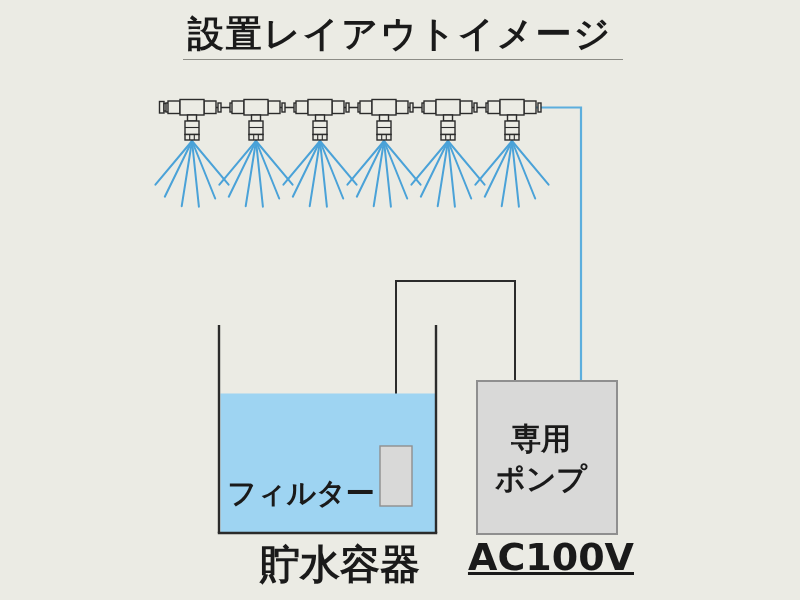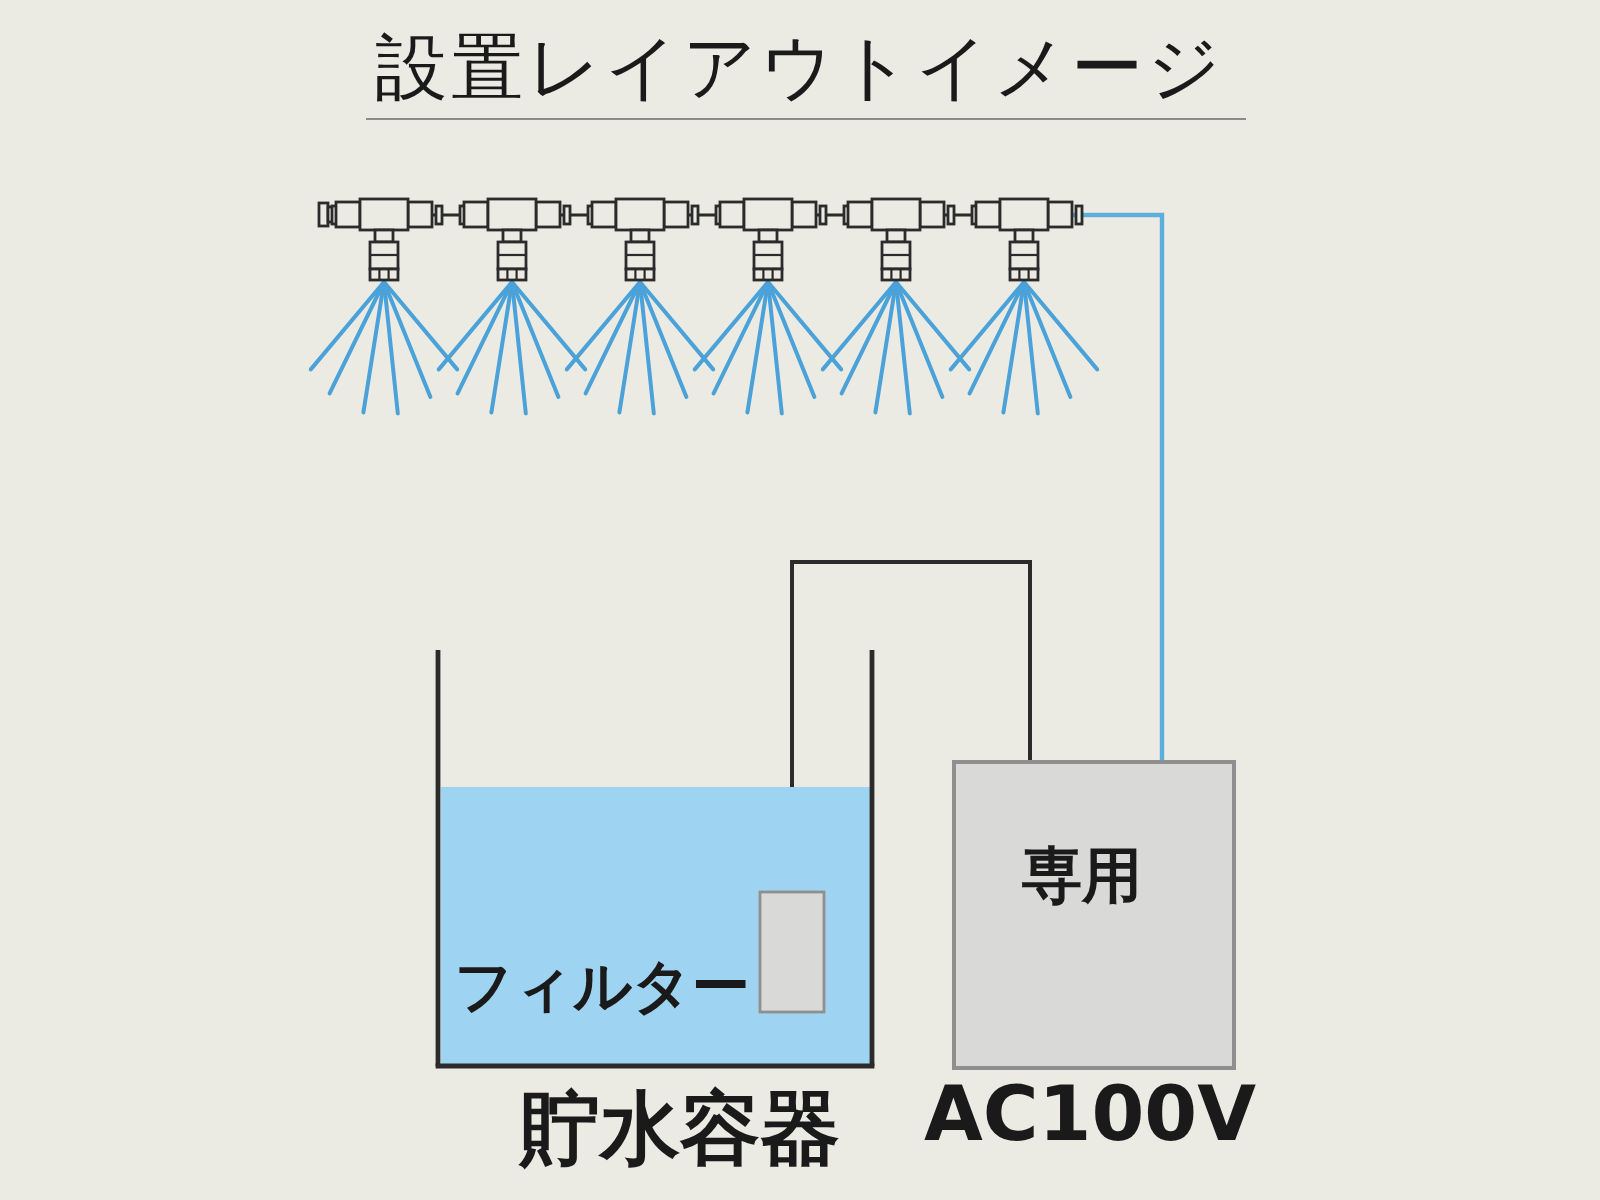--- a/index.html
+++ b/index.html
@@ -4,41 +4,41 @@
 <style>
   html,body{margin:0;padding:0;}
   body{
     width:800px;height:600px;position:relative;overflow:hidden;
     background:var(--background,#ebebe4);
     font-family:"DejaVu Sans","Liberation Sans",sans-serif;
   }
   .abs{position:absolute;}
   #page-title{
     left:0;top:10px;width:800px;text-align:center;
-    font-size:36px;font-weight:normal;color:#1a1a1a;letter-spacing:2px;
+    font-size:36px;font-weight:bold;color:#1a1a1a;letter-spacing:2px;
   }
   #title-underline{
     left:183px;top:59px;width:440px;height:1px;
     background:var(--underline-gray,#8c8c86);
   }
   #diagram-svg{left:0;top:0;}
   .dark-line{stroke:var(--line-dark,#2b2b2b);fill:none;}
   .nozzle-part{stroke:var(--line-dark,#2b2b2b);stroke-width:1.4;fill:var(--background,#ebebe4);}
   .nozzle-inner{stroke:var(--line-dark,#2b2b2b);stroke-width:1.1;fill:none;}
   .spray-line{stroke:var(--spray-blue,#4aa2d8);stroke-width:2;stroke-linecap:round;fill:none;}
   .tube-blue{stroke:var(--tube-blue,#5caedd);stroke-width:2.2;fill:none;}
   .tube-black{stroke:var(--line-dark,#2b2b2b);stroke-width:2;fill:none;}
   .tank-wall{stroke:var(--line-dark,#2b2b2b);stroke-width:2.4;fill:none;}
   .water{fill:var(--water-blue,#9ed4f2);}
   .gray-box{fill:var(--box-gray,#d9d9d8);stroke:var(--box-border,#8f8f8f);}
   .label{color:#1a1a1a;font-weight:bold;}
   #filter-label{left:216px;top:474px;width:170px;text-align:center;font-size:29px;}
   #tank-label{left:240px;top:537px;width:200px;text-align:center;font-size:40px;}
   #pump-label{left:477px;top:419px;width:128px;text-align:center;font-size:30px;line-height:40px;}
-  #power-label{left:462px;top:535px;width:172px;text-align:left;font-size:38px;}
+  #power-label{left:462px;top:535px;width:172px;text-align:right;font-size:38px;text-decoration:underline;}
 </style>
 </head>
 <body>
 
 <div class="abs" id="page-title">設置レイアウトイメージ</div>
 <div class="abs" id="title-underline"></div>
 
 <svg id="diagram-svg" class="abs" width="800" height="600" viewBox="0 0 800 600" xmlns="http://www.w3.org/2000/svg">
   <defs>
 
@@ -101,14 +101,15 @@
 
   <rect class="gray-box" x="380" y="446" width="32" height="60" stroke-width="1.4"></rect>
 
   <rect class="gray-box" x="477" y="381" width="140" height="153" stroke-width="2"></rect>
 </svg>
 
 <div class="abs label" id="filter-label">フィルター</div>
 <div class="abs label" id="tank-label">貯水容器</div>
 <div class="abs label" id="pump-label">
   <div>専用</div>
+  <div>ポンプ</div>
 </div>
 <div class="abs label" id="power-label">AC100V</div>
 
 </body></html>

